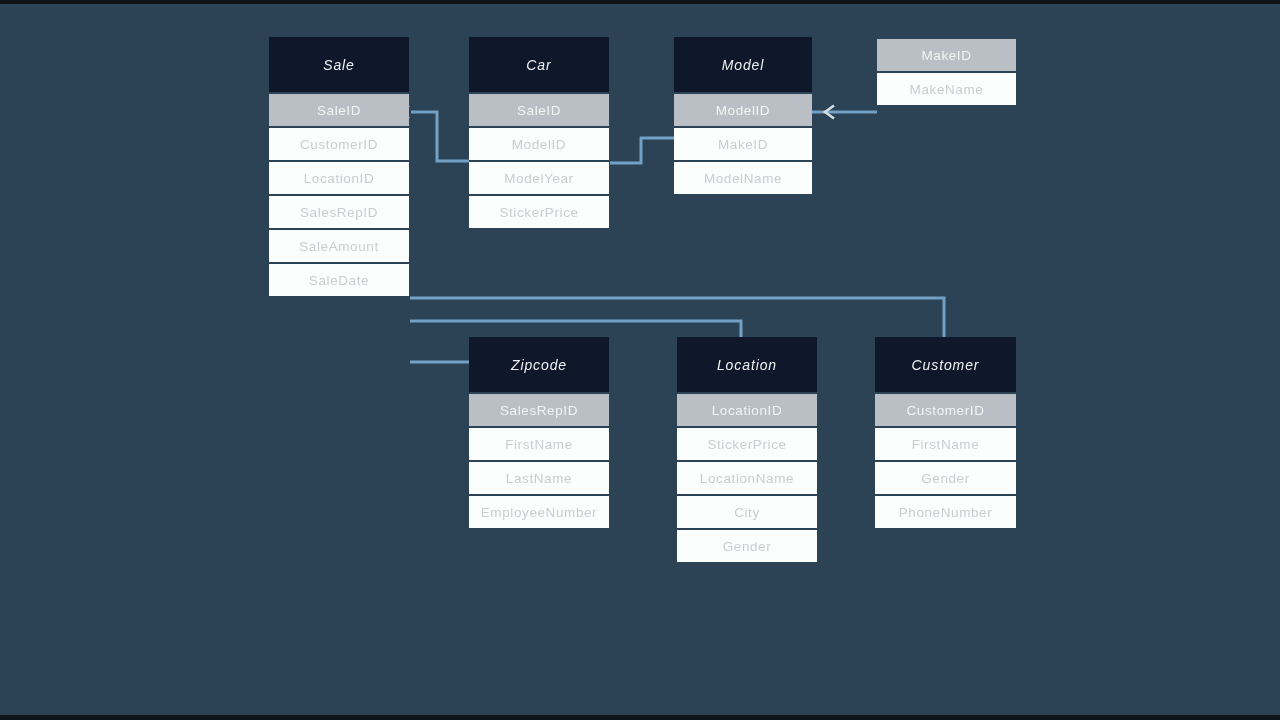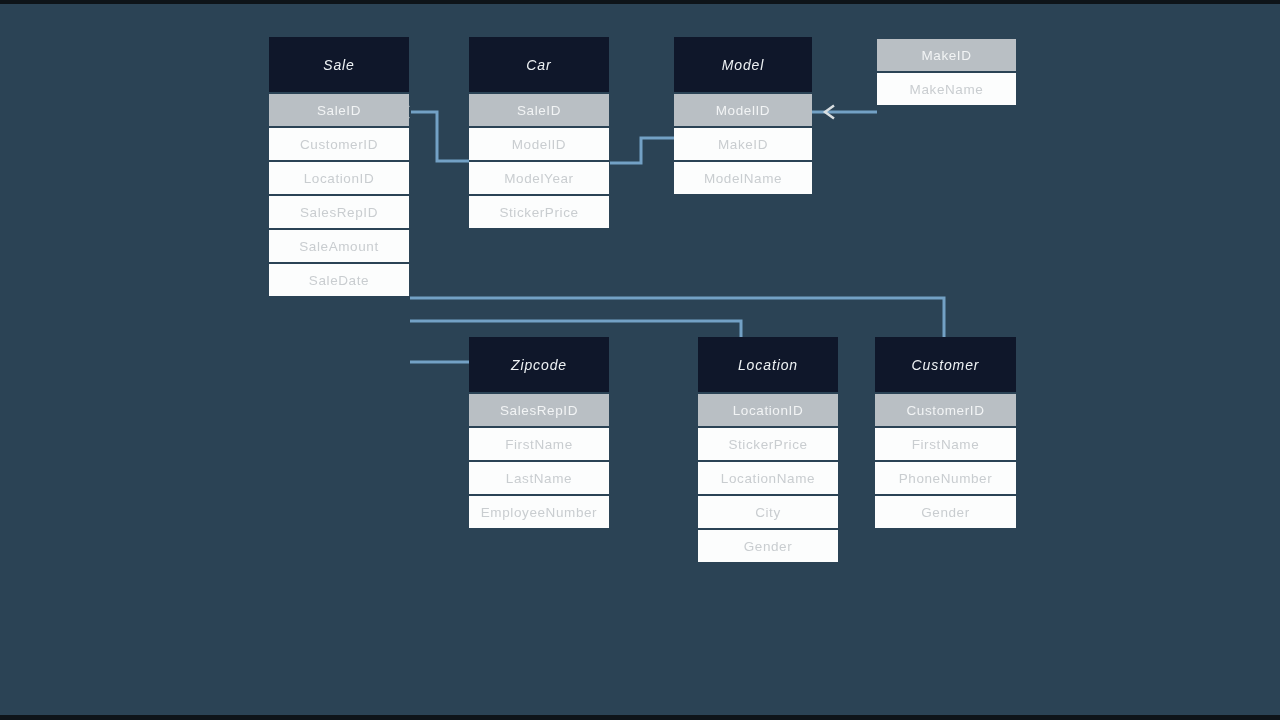--- a/index.html
+++ b/index.html
@@ -83,32 +83,32 @@
   </div>
 
   <div class="tbl" style="left:469px;top:337px">
     <div class="th">Zipcode</div>
     <div class="tr key">SalesRepID</div>
     <div class="tr">FirstName</div>
     <div class="tr">LastName</div>
     <div class="tr">EmployeeNumber</div>
   </div>
 
-  <div class="tbl" style="left:698px;top:337px">
+  <div class="tbl" style="left:677px;top:337px">
     <div class="th">Location</div>
     <div class="tr key">LocationID</div>
     <div class="tr">StickerPrice</div>
     <div class="tr">LocationName</div>
     <div class="tr">City</div>
     <div class="tr">Gender</div>
   </div>
 
   <div class="tbl" style="left:875px;top:337px;width:141px">
     <div class="th">Customer</div>
     <div class="tr key">CustomerID</div>
     <div class="tr">FirstName</div>
+    <div class="tr">Gender</div>
     <div class="tr">PhoneNumber</div>
-    <div class="tr">Gender</div>
   </div>
 
   <div class="letterbox top"></div>
   <div class="letterbox bottom"></div>
 </div>
 
 </body></html>

